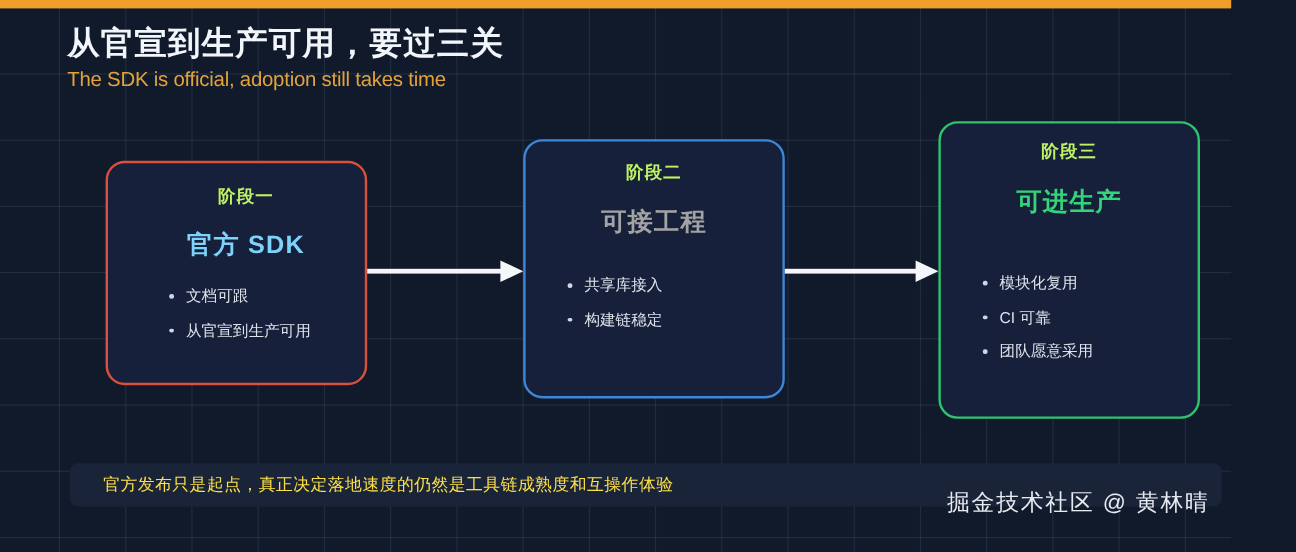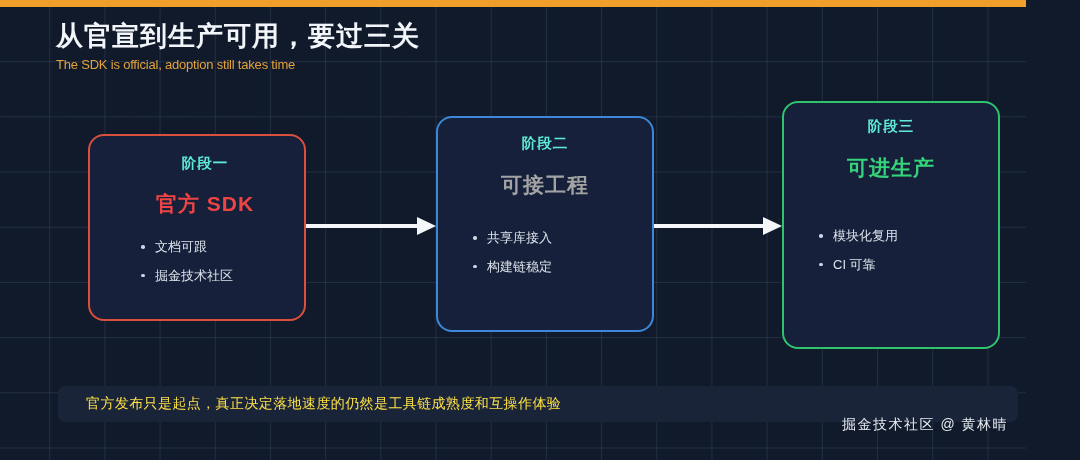--- a/index.html
+++ b/index.html
@@ -46,21 +46,21 @@
   #title {
     font-size: 27px;
     font-weight: bold;
     color: #f2f5f9;
     letter-spacing: 1px;
     line-height: 1.25;
     white-space: nowrap;
   }
   #subtitle {
     margin-top: 3px;
-    font-size: 13px;
+    font-size: 17px;
     color: #e2a33c;
     letter-spacing: -0.2px;
     white-space: nowrap;
   }
 
   
   .card {
     position: absolute;
     box-sizing: border-box;
     border-radius: 16px;
@@ -78,36 +78,36 @@
     left: 436px; top: 116px;  width: 218px; height: 216px;
     border-color: #3d87d8;
   }
   #card-3 {
     left: 782px; top: 101px;  width: 218px; height: 248px;
     border-color: #2fc46c;
   }
 
   .card-stage {
     text-align: center;
-    color: #5eead4;
+    color: #bef264;
     font-size: 14.5px;
     font-weight: bold;
     letter-spacing: 1px;
   }
   #card-1 .card-stage { margin-top: 18px; }
   #card-2 .card-stage { margin-top: 16px; }
   #card-3 .card-stage { margin-top: 14px; }
 
   .card-name {
     text-align: center;
     font-size: 21px;
     font-weight: bold;
     letter-spacing: 1px;
   }
-  #card-1 .card-name { margin-top: 17px; color: #ef4444; }
+  #card-1 .card-name { margin-top: 17px; color: #7dd3fc; }
   #card-2 .card-name { margin-top: 18px; color: #a3a3a3; }
   #card-3 .card-name { margin-top: 18px; color: #35d47a; }
 
   .card-list {
     list-style: none;
     margin: 0;
     padding: 0;
   }
   #card-1 .card-list { margin-top: 20px; padding-left: 17px; }
   #card-2 .card-list { margin-top: 30px; padding-left: 17px; }
@@ -174,23 +174,23 @@
     margin-left: 28px;
     color: #fde047;
     font-size: 14px;
     letter-spacing: 0.4px;
     white-space: nowrap;
   }
 
   #footer-credit {
     position: absolute;
     right: 18px;
-    top: 416px;
+    top: 406px;
     color: #e6eaf1;
-    font-size: 14px;
+    font-size: 19px;
     letter-spacing: 1.5px;
     white-space: nowrap;
   }
 </style>
 </head>
 <body>
 
 <div id="slide">
 
   <div id="topbar"></div>
@@ -198,21 +198,21 @@
   <div id="headings">
     <div id="title">从官宣到生产可用，要过三关</div>
     <div id="subtitle">The SDK is official, adoption still takes time</div>
   </div>
 
   <div class="card" id="card-1">
     <div class="card-stage">阶段一</div>
     <div class="card-name">官方 SDK</div>
     <ul class="card-list">
       <li>文档可跟</li>
-      <li>掘金技术社区</li>
+      <li>从官宣到生产可用</li>
     </ul>
   </div>
 
   <div class="arrow" id="arrow-1">
     <div class="shaft"></div>
     <div class="head"></div>
   </div>
 
   <div class="card" id="card-2">
     <div class="card-stage">阶段二</div>
@@ -227,20 +227,21 @@
     <div class="shaft"></div>
     <div class="head"></div>
   </div>
 
   <div class="card" id="card-3">
     <div class="card-stage">阶段三</div>
     <div class="card-name">可进生产</div>
     <ul class="card-list">
       <li>模块化复用</li>
       <li>CI 可靠</li>
+      <li>团队愿意采用</li>
     </ul>
   </div>
 
   <div id="banner">
     <div id="banner-text">官方发布只是起点，真正决定落地速度的仍然是工具链成熟度和互操作体验</div>
   </div>
 
   <div id="footer-credit">掘金技术社区 @ 黄林晴</div>
 
 </div>

